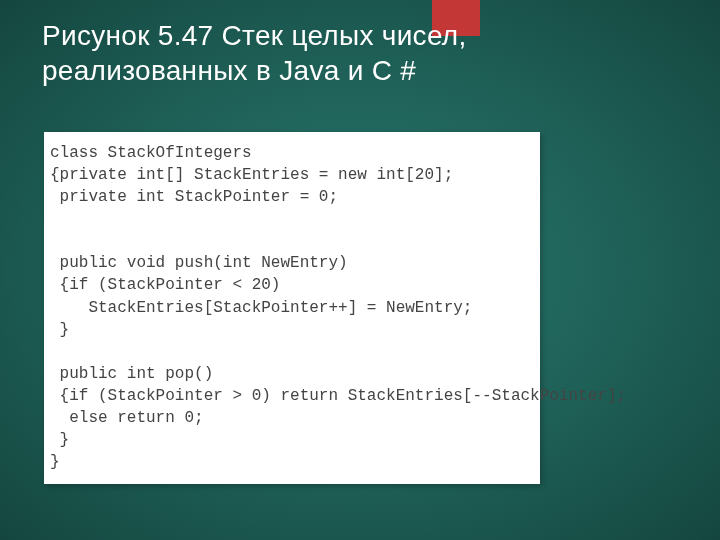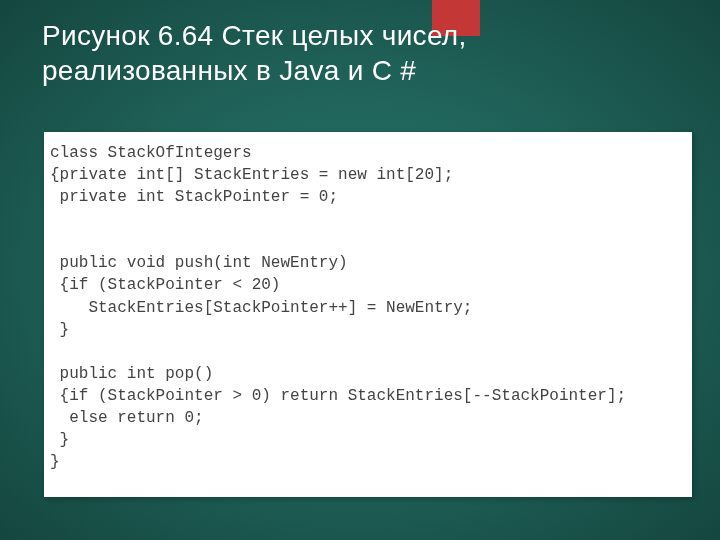--- a/index.html
+++ b/index.html
@@ -33,42 +33,42 @@
     color: #ffffff;
     font-size: 28px;
     font-weight: 300;
     line-height: 1.25;
     letter-spacing: 0.3px;
   }
   .code-panel {
     position: absolute;
     top: 132px;
     left: 44px;
-    width: 648px;
+    width: 496px;
     background: #ffffff;
     box-shadow: 2px 2px 6px rgba(0,0,0,0.25);
-    padding: 10px 6px 24px 6px;
+    padding: 10px 6px 11px 6px;
     box-sizing: border-box;
   }
   .code {
     font-family: "Courier New", Courier, monospace;
     font-size: 16px;
     line-height: 1.38;
     color: #444;
     white-space: pre;
     margin: 0;
   }
 </style>
 </head>
 <body>
 
 <div class="slide">
   <div class="accent-bar"></div>
 
-  <div class="title">Рисунок 6.64  Стек целых чисел, реализованных в Java и C #</div>
+  <div class="title">Рисунок 5.47  Стек целых чисел, реализованных в Java и C #</div>
 
   <div class="code-panel">
     <pre class="code" id="code-block">class StackOfIntegers
 {private int[] StackEntries = new int[20];
  private int StackPointer = 0;
 
 
  public void push(int NewEntry)
  {if (StackPointer &lt; 20)
     StackEntries[StackPointer++] = NewEntry;

